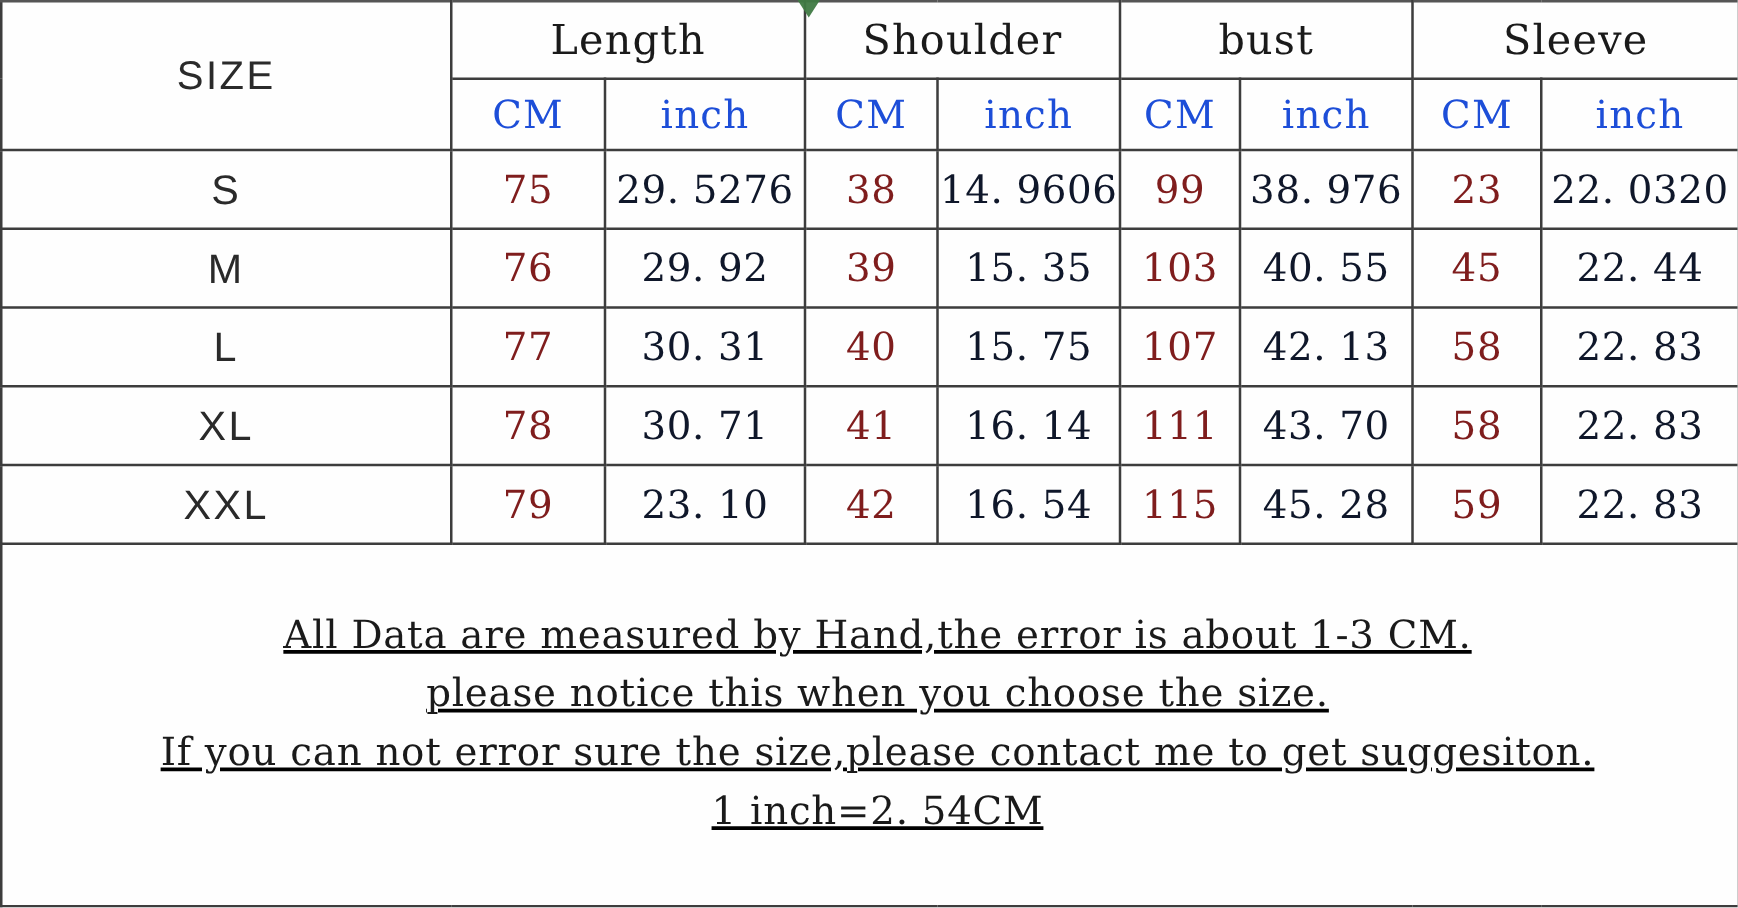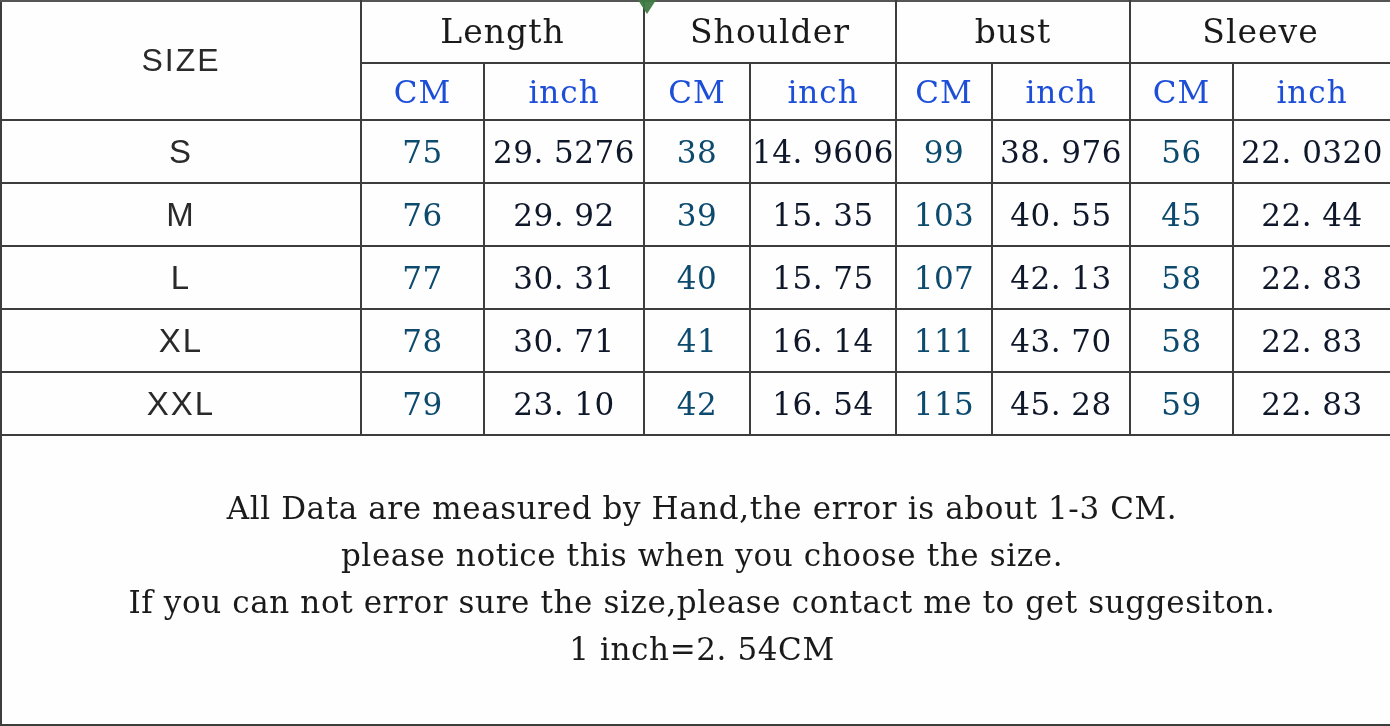--- a/index.html
+++ b/index.html
@@ -71,39 +71,40 @@
   .size-label {
     font-family: "Liberation Sans", sans-serif;
     font-size: 33px;
     letter-spacing: 2px;
     color: #2a2a2a;
     font-weight: 400;
   }
   .num {
     font-family: "DejaVu Serif", "Liberation Serif", serif;
     font-size: 31px;
-    color: #0c4a6e;
+    color: #7f1d1d;
     letter-spacing: 0.5px;
   }
   .num-wide {
     font-family: "DejaVu Serif", "Liberation Serif", serif;
     font-size: 31px;
     color: #0f172a;
     letter-spacing: 0.5px;
   }
 
   
   td.notes-cell {
     text-align: left;
     vertical-align: bottom;
     padding: 0 0 4px 0;
   }
   .notes {
     padding-left: 12px;
     padding-bottom: 2px;
+    text-decoration: underline;
   }
   .notes .line {
     font-family: "DejaVu Serif", "Liberation Serif", serif;
     font-size: 31px;
     line-height: 47px;
     color: #1a1a1a;
     letter-spacing: 0.6px;
     white-space: nowrap;
   }
 
@@ -167,21 +168,21 @@
     </tr>
 
     <tr style="height:63px">
       <td class="size-label">S</td>
       <td class="num">75</td>
       <td class="num-wide">29. 5276</td>
       <td class="num">38</td>
       <td class="num-wide">14. 9606</td>
       <td class="num">99</td>
       <td class="num-wide">38. 976</td>
-      <td class="num">56</td>
+      <td class="num">23</td>
       <td class="num-wide">22. 0320</td>
     </tr>
 
     <tr style="height:63px">
       <td class="size-label">M</td>
       <td class="num">76</td>
       <td class="num-wide">29. 92</td>
       <td class="num">39</td>
       <td class="num-wide">15. 35</td>
       <td class="num">103</td>

